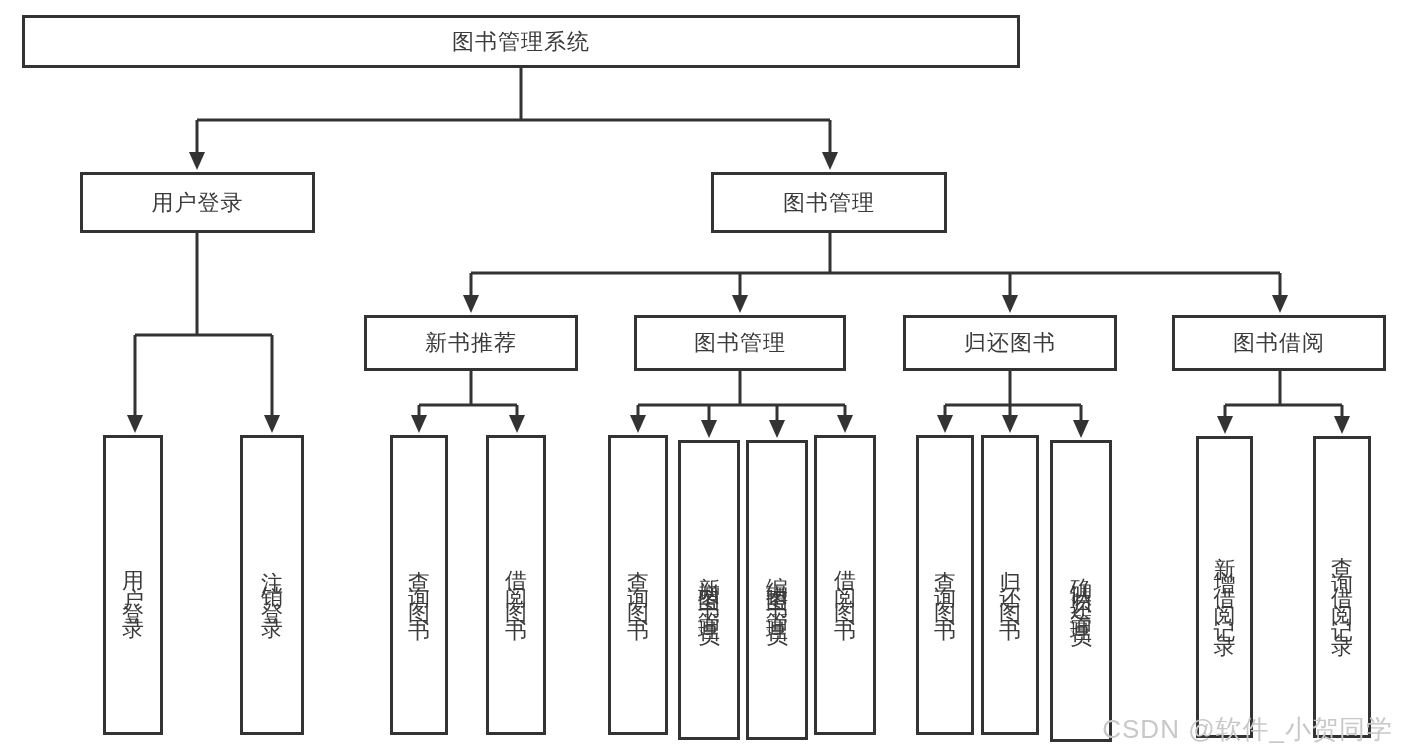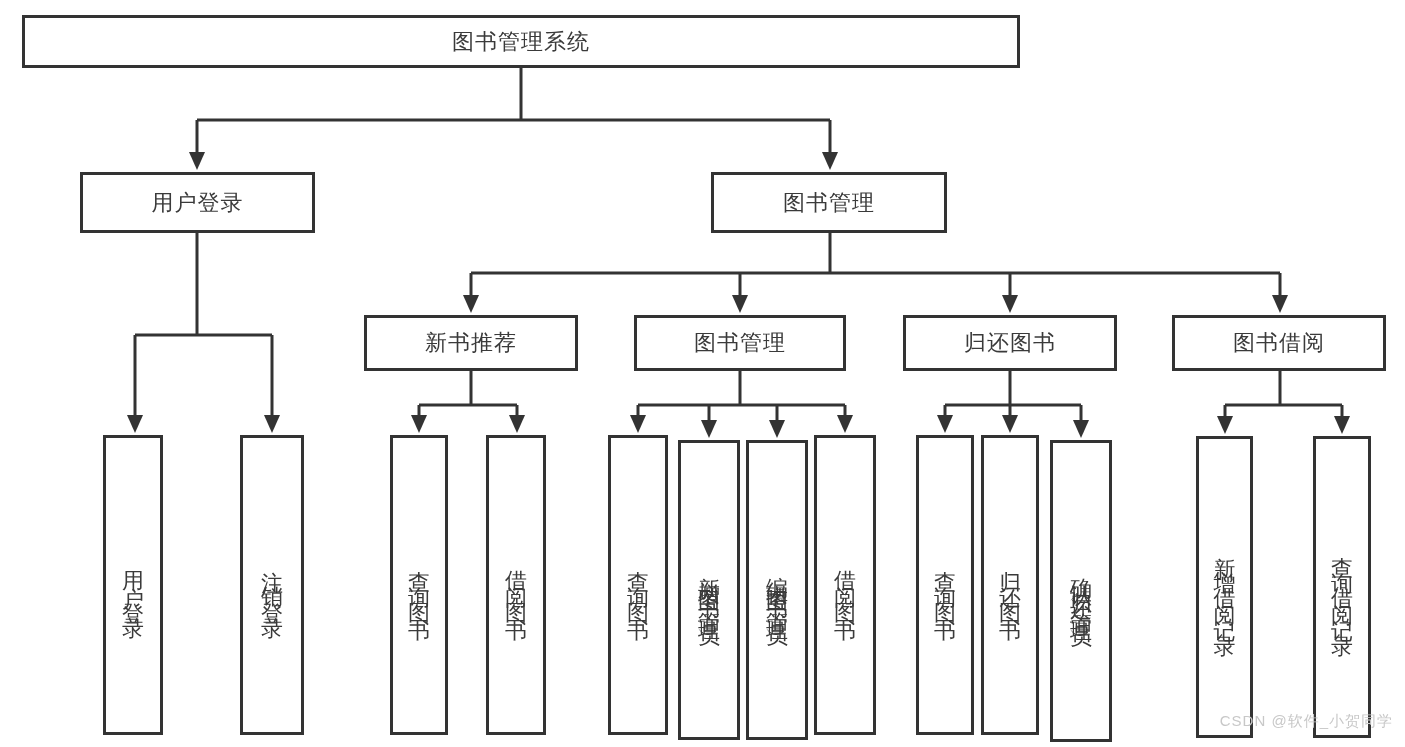--- a/index.html
+++ b/index.html
@@ -21,21 +21,21 @@
     font-size:22px; letter-spacing:1px; white-space:nowrap; color:var(--text);
   }
   .leaf .vlabel {
     writing-mode:vertical-rl; text-orientation:mixed;
     font-size:22px; letter-spacing:16px; line-height:1;
     color:var(--text); white-space:nowrap;
   }
   .leaf.tight .vlabel { letter-spacing:7px; }
   .watermark {
     position:absolute; right:5px; top:712px;
-    font-size:15px; letter-spacing:1px; color:var(--wm); white-space:nowrap;
+    font-size:26px; letter-spacing:1px; color:var(--wm); white-space:nowrap;
   }
 </style>
 </head>
 <body>
 
 <div class="canvas">
 
   <svg class="connectors" id="connectors" width="1405" height="747" viewBox="0 0 1405 747">
     <path d="M521,68 V120 M197,120 H830
              M197,233 V335 M135,335 H272

